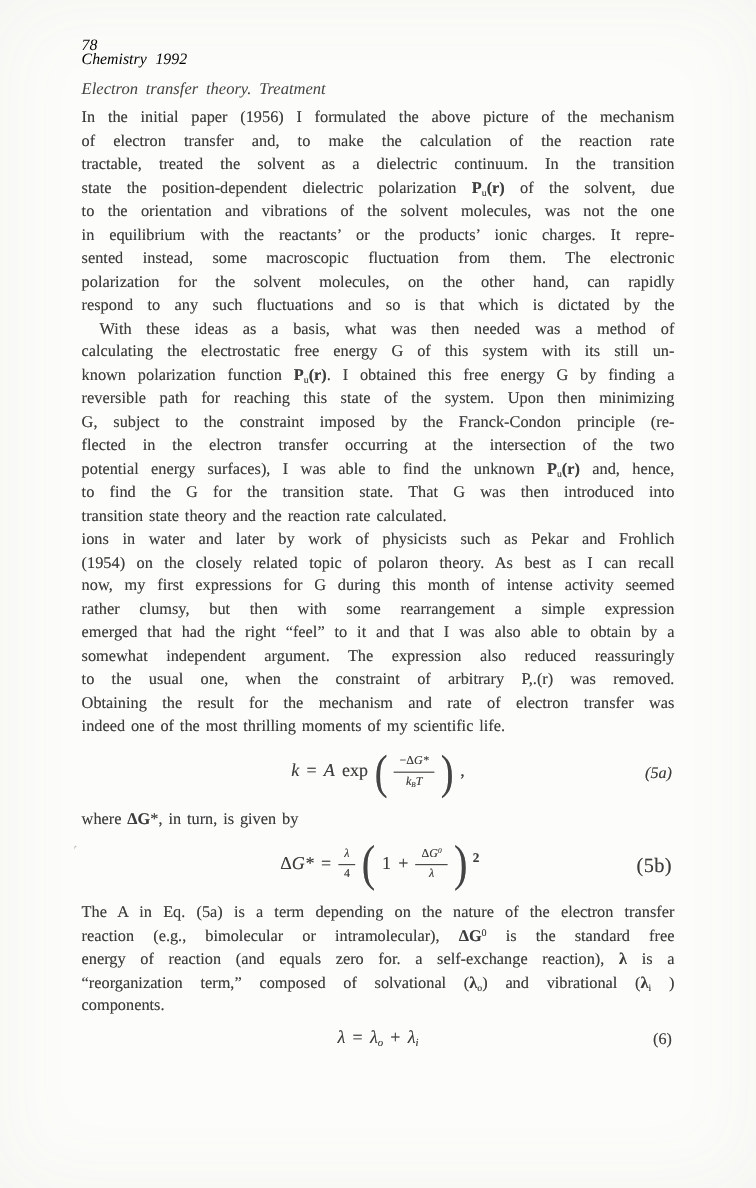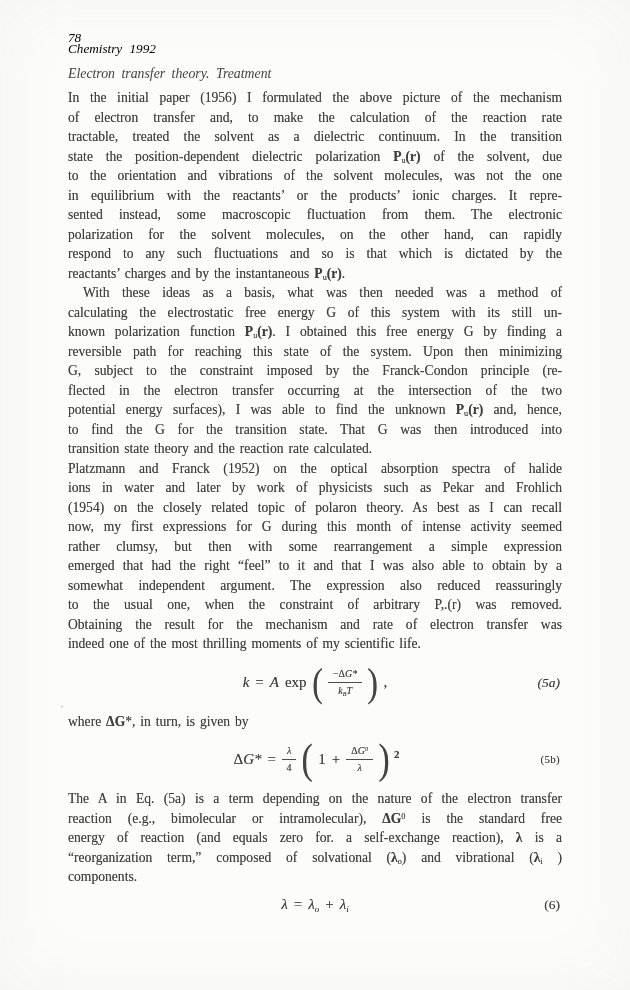--- a/index.html
+++ b/index.html
@@ -54,21 +54,21 @@
   .frac .num{display:block;border-bottom:1px solid #4a4a4a;padding:0 5px 2px;}
   .frac .den{display:block;padding-top:2px;}
   .lp,.rp{
     font-weight:300;line-height:0.9;color:#444;
     transform:scaleX(0.8);display:inline-block;margin:0 1px;
     font-style:normal;
   }
   .expo{font-size:11px;align-self:flex-start;margin:4px 0 0 2px;font-weight:bold;}
   .lbl{position:absolute;right:2px;top:50%;transform:translateY(-50%);font-size:13.5px;}
   .lbl.it{font-style:italic;}
-  .lbl.lg{font-size:11px;letter-spacing:0.3px;}
+  .lbl.lg{font-size:17px;letter-spacing:0.3px;}
   .stray{
     position:absolute;left:60px;top:704px;width:7px;height:7px;color:#b9b9b6;
     font-size:11px;transform:rotate(40deg);
   }
 </style>
 </head>
 <body>
 
 <div class="page">
   <div class="hdr">
@@ -80,35 +80,33 @@
       <div class="para">
         <div class="ln">In the initial paper (1956) I formulated the above picture of the mechanism</div>
         <div class="ln">of electron transfer and, to make the calculation of the reaction rate</div>
         <div class="ln">tractable, treated the solvent as a dielectric continuum. In the transition</div>
         <div class="ln">state the position-dependent dielectric polarization <b>P</b><sub>u</sub><b>(r)</b> of the solvent, due</div>
         <div class="ln">to the orientation and vibrations of the solvent molecules, was not the one</div>
         <div class="ln">in equilibrium with the reactants’ or the products’ ionic charges. It repre-</div>
         <div class="ln">sented instead, some macroscopic fluctuation from them. The electronic</div>
         <div class="ln">polarization for the solvent molecules, on the other hand, can rapidly</div>
         <div class="ln">respond to any such fluctuations and so is that which is dictated by the</div>
-        <div class="ln last">reactants’ charges and by the instantaneous <b>P</b><sub>u</sub><b>(r)</b>.</div>
       </div>
       <div class="para">
         <div class="ln ind">With these ideas as a basis, what was then needed was a method of</div>
         <div class="ln">calculating the electrostatic free energy G of this system with its still un-</div>
         <div class="ln">known polarization function <b>P</b><sub>u</sub><b>(r)</b>. I obtained this free energy G by finding a</div>
         <div class="ln">reversible path for reaching this state of the system. Upon then minimizing</div>
         <div class="ln">G, subject to the constraint imposed by the Franck-Condon principle (re-</div>
         <div class="ln">flected in the electron transfer occurring at the intersection of the two</div>
         <div class="ln">potential energy surfaces), I was able to find the unknown <b>P</b><sub>u</sub><b>(r)</b> and, hence,</div>
         <div class="ln">to find the G for the transition state. That G was then introduced into</div>
         <div class="ln last">transition state theory and the reaction rate calculated.</div>
       </div>
       <div class="para">
-        <div class="ln">Platzmann and Franck (1952) on the optical absorption spectra of halide</div>
         <div class="ln">ions in water and later by work of physicists such as Pekar and Frohlich</div>
         <div class="ln">(1954) on the closely related topic of polaron theory. As best as I can recall</div>
         <div class="ln">now, my first expressions for G during this month of intense activity seemed</div>
         <div class="ln">rather clumsy, but then with some rearrangement a simple expression</div>
         <div class="ln">emerged that had the right “feel” to it and that I was also able to obtain by a</div>
         <div class="ln">somewhat independent argument. The expression also reduced reassuringly</div>
         <div class="ln">to the usual one, when the constraint of arbitrary P,.(r) was removed.</div>
         <div class="ln">Obtaining the result for the mechanism and rate of electron transfer was</div>
         <div class="ln last">indeed one of the most thrilling moments of my scientific life.</div>
       </div>

